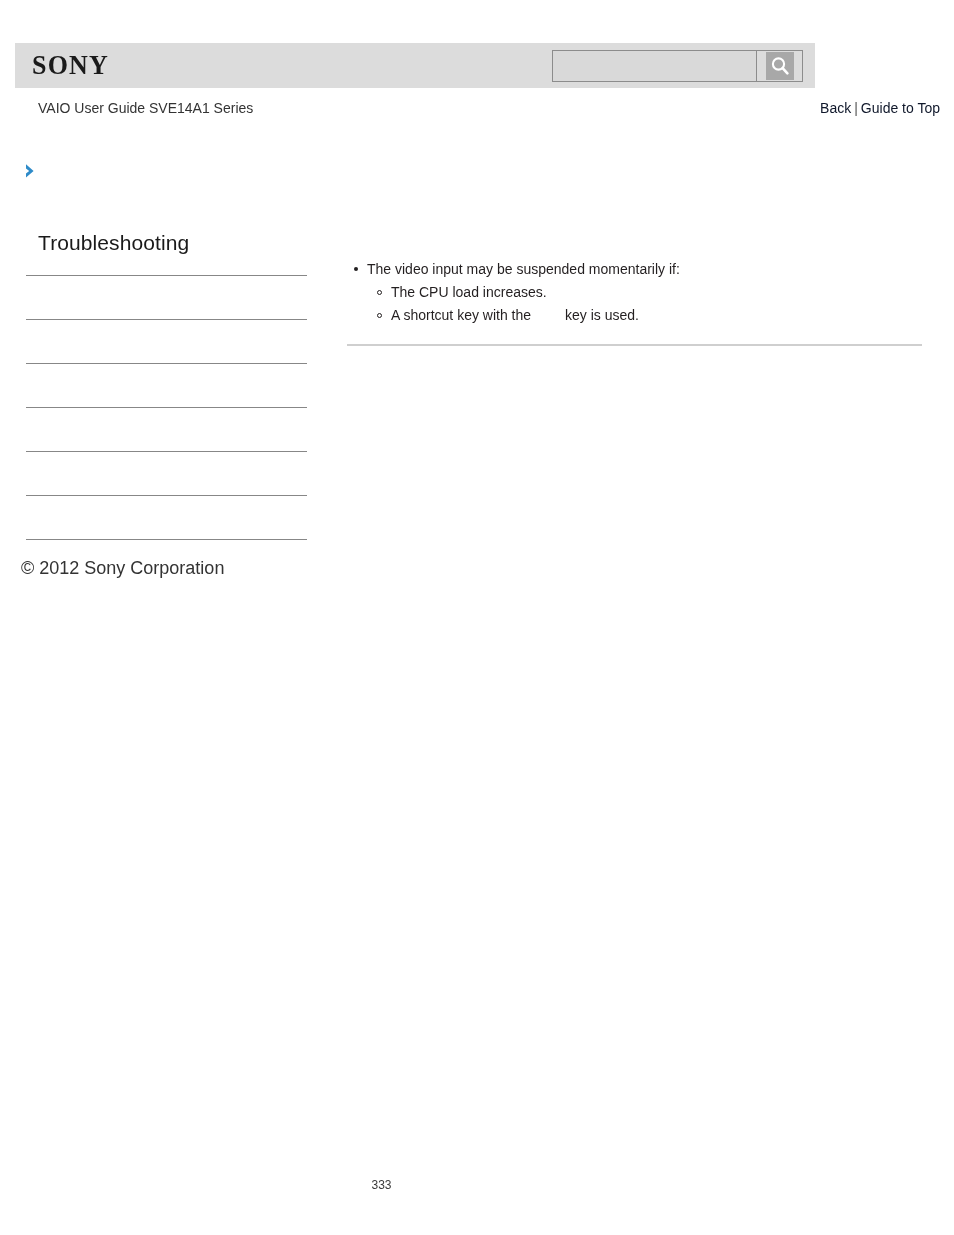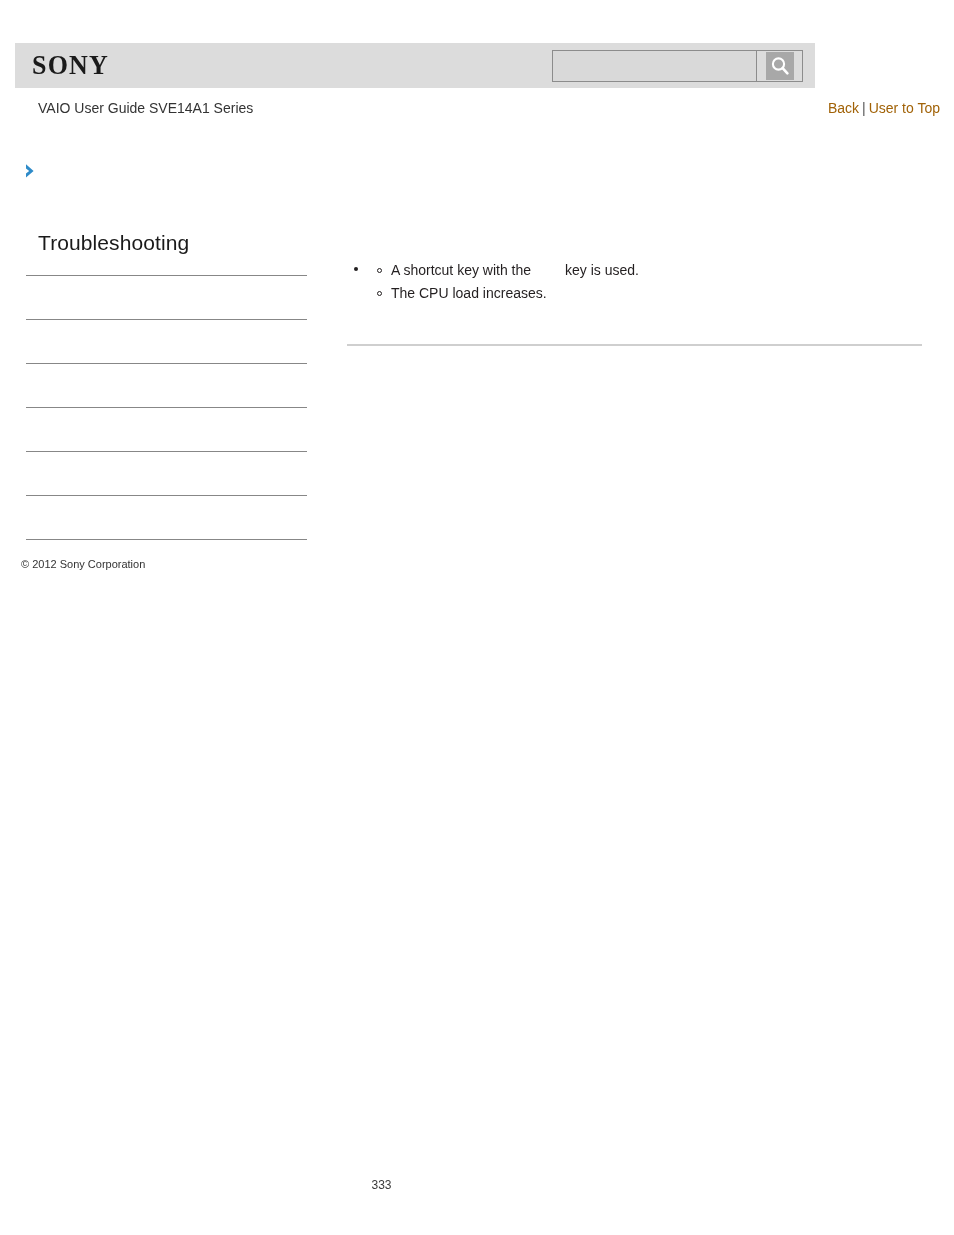--- a/index.html
+++ b/index.html
@@ -104,21 +104,21 @@
   }
   .nav-links {
     position: absolute;
     right: 14px;
     top: 0;
     font-size: 14px;
     white-space: nowrap;
     color: #555;
   }
   .nav-links a {
-    color: #a16207;
+    color: #0f172a;
     text-decoration: none;
   }
   .nav-sep {
     color: #555;
     padding: 0 3px;
   }
 
   
   .chevron-row {
     position: absolute;
@@ -167,21 +167,21 @@
   }
   .toc-item .toc-label {
     display: block;
     white-space: nowrap;
   }
 
   .copyright {
     position: absolute;
     left: 21px;
     top: 558px;
-    font-size: 11px;
+    font-size: 18px;
     color: #333333;
   }
 
   
   .content-col {
     position: absolute;
     left: 347px;
     top: 258px;
     width: 575px;
   }
@@ -272,21 +272,21 @@
           <line x1="13.6" y1="13.2" x2="18.4" y2="18.4" stroke="#ffffff" stroke-width="2.6" stroke-linecap="round"></line>
         </svg>
       </span>
     </button>
   </div>
 </div>
 
 <div class="title-row">
   <div class="guide-title">VAIO User Guide SVE14A1 Series</div>
   <div class="nav-links">
-    <a href="#">Back</a><span class="nav-sep">|</span><a href="#">User to Top</a>
+    <a href="#">Back</a><span class="nav-sep">|</span><a href="#">Guide to Top</a>
   </div>
 </div>
 
 <div class="chevron-row">
   <span class="chevron-icon">
     <svg width="14" height="16" viewBox="0 0 14 16" aria-hidden="true">
       <path d="M2 1.2 L9.6 7.9 L2 14.6 L2 10.4 L5.2 7.9 L2 5.4 Z" fill="#2e8bc9"></path>
     </svg>
   </span>
 </div>
@@ -313,26 +313,27 @@
       <span class="toc-label"></span>
     </li>
   </ul>
 </div>
 
 <div class="copyright">© 2012 Sony Corporation</div>
 
 <div class="content-col">
   <ul class="lvl1">
     <li>
+      <span>The video input may be suspended momentarily if:</span>
       <ul class="lvl2">
+        <li>
+          <span>The CPU load increases.</span>
+        </li>
         <li>
           <span>A shortcut key with the</span><span class="missing-img"></span><span>key is used.</span>
         </li>
-        <li>
-          <span>The CPU load increases.</span>
-        </li>
       </ul>
     </li>
   </ul>
 </div>
 <div class="content-rule"></div>
 
 <div class="page-number">333</div>
 
 </body></html>

